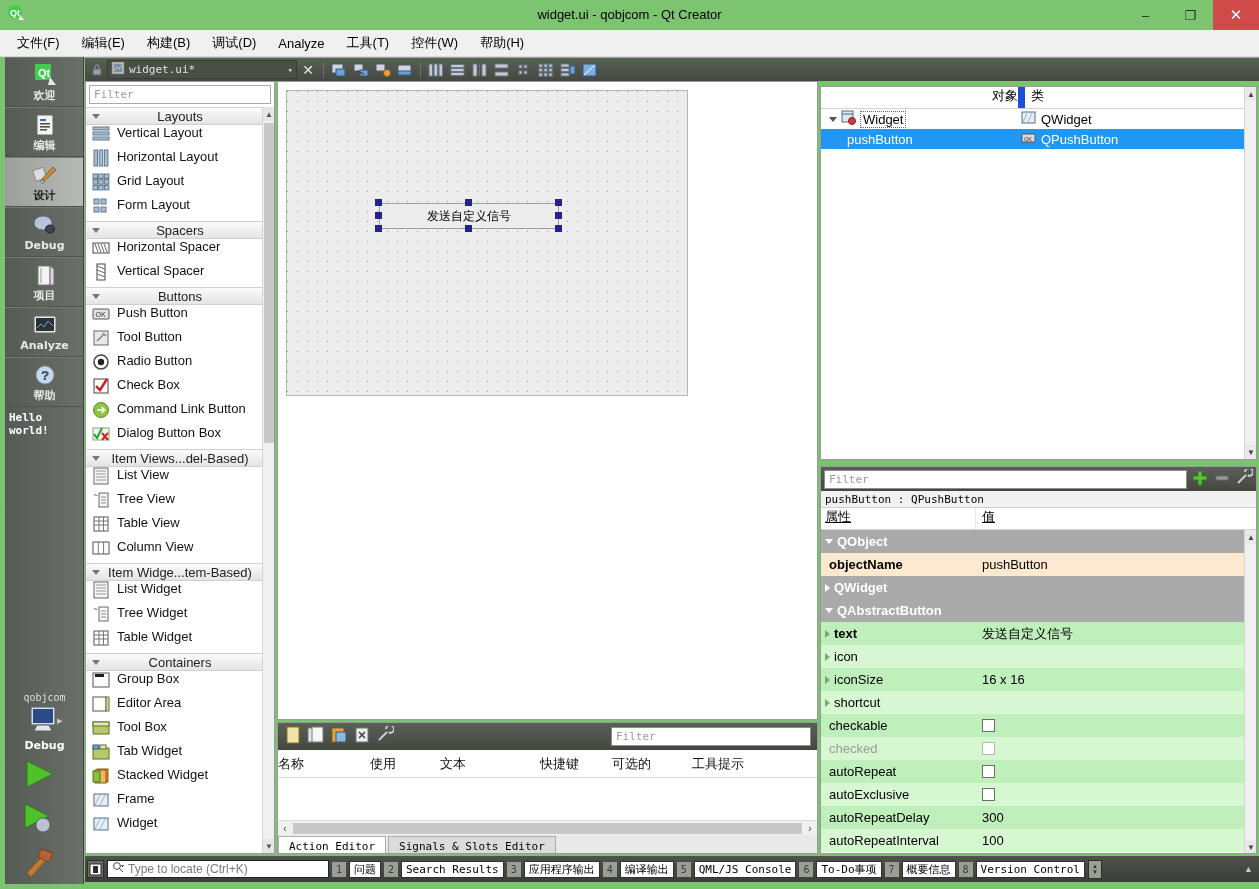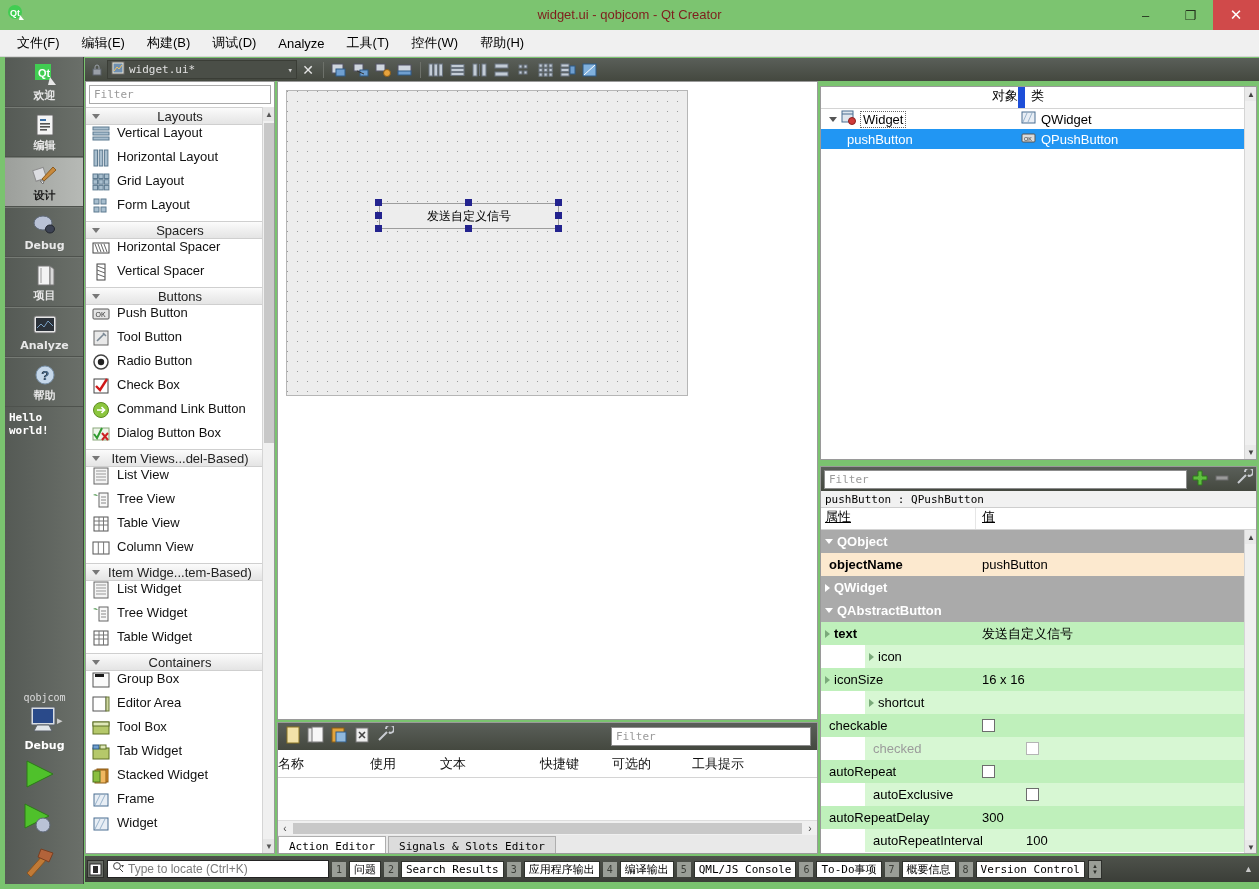--- a/index.html
+++ b/index.html
@@ -21,21 +21,21 @@
     position: absolute; left: 0; top: 0; width: 1259px; height: 30px;
     background: #7cc470;
     display: flex; align-items: center;
   }
   .titlebar-icon {
     position: absolute; left: 6px; top: 4px; width: 20px; height: 20px;
   }
   .titlebar-title {
     position: absolute; left: 0; top: 0; width: 1259px; height: 30px;
     line-height: 30px; text-align: center;
-    font-size: 13px; color: #7f1d1d;
+    font-size: 13px; color: #000000;
   }
   .wincontrols {
     position: absolute; right: 0; top: 0; height: 30px; display: flex;
   }
   .wc { width: 45px; height: 30px; display: flex; align-items: center; justify-content: center;
         color: #23301c; font-size: 13px; cursor: default; }
   .wc.close { background: #d04a4a; color: #fff; width: 46px; font-size: 15px; }
 
   
   .menubar {
@@ -202,21 +202,21 @@
   .pe-head { height: 22px; display:flex; border-bottom:1px solid #d4d4d4; background:#fff;text-decoration:underline;}
   .pe-head .c1 { width: 155px; padding-left:4px; font-size:13px; border-right:1px solid #e6e6e6;}
   .pe-head .c2 { flex:1; padding-left:6px; font-size:13px; }
   .pe-row { height: 23px; display:flex; align-items:center; font-size:13px; }
   .pe-row .pn { width: 155px; display:flex; align-items:center; gap:4px; padding-left:8px; }
   .pe-row .pv { flex:1; padding-left:6px; display:flex; align-items:center; }
   .pe-row.group { background:#aaaaaa; color:#fff; font-weight:bold; }
   .pe-row.group .pn { padding-left: 4px; }
   .pe-row.highlight { background:#fce9cf; }
   .pe-row.green { background:#bff0bb; }
-  .pe-row.green-alt { background:#d7f7d3;margin-left:44px; }
+  .pe-row.green-alt { background:#d7f7d3; }
   .pe-row.disabled .pn { color:#9b9b9b; }
   .pe-tri { width:0;height:0;
      border-left:4px solid transparent;border-right:4px solid transparent;border-top:5px solid #666; }
   .pe-tri.right { border-left:5px solid #7aa97a; border-top:4px solid transparent; border-bottom:4px solid transparent; border-right:none; }
   .pe-tri.down-g { border-left:4px solid transparent;border-right:4px solid transparent;border-top:5px solid #fff;}
   .pe-cb { width:13px; height:13px; background:#fff; border:1px solid #6d6d6d; }
   .pe-vscroll { position:absolute; right:0; top:63px; width:12px; height: 324px; background:#f0f0f0; border-left:1px solid #d5d5d5;}
   .sc-arrow { width:12px;height:14px;display:flex;align-items:center;justify-content:center;font-size:8px;color:#444;background:#e9e9e9;}
 
   

